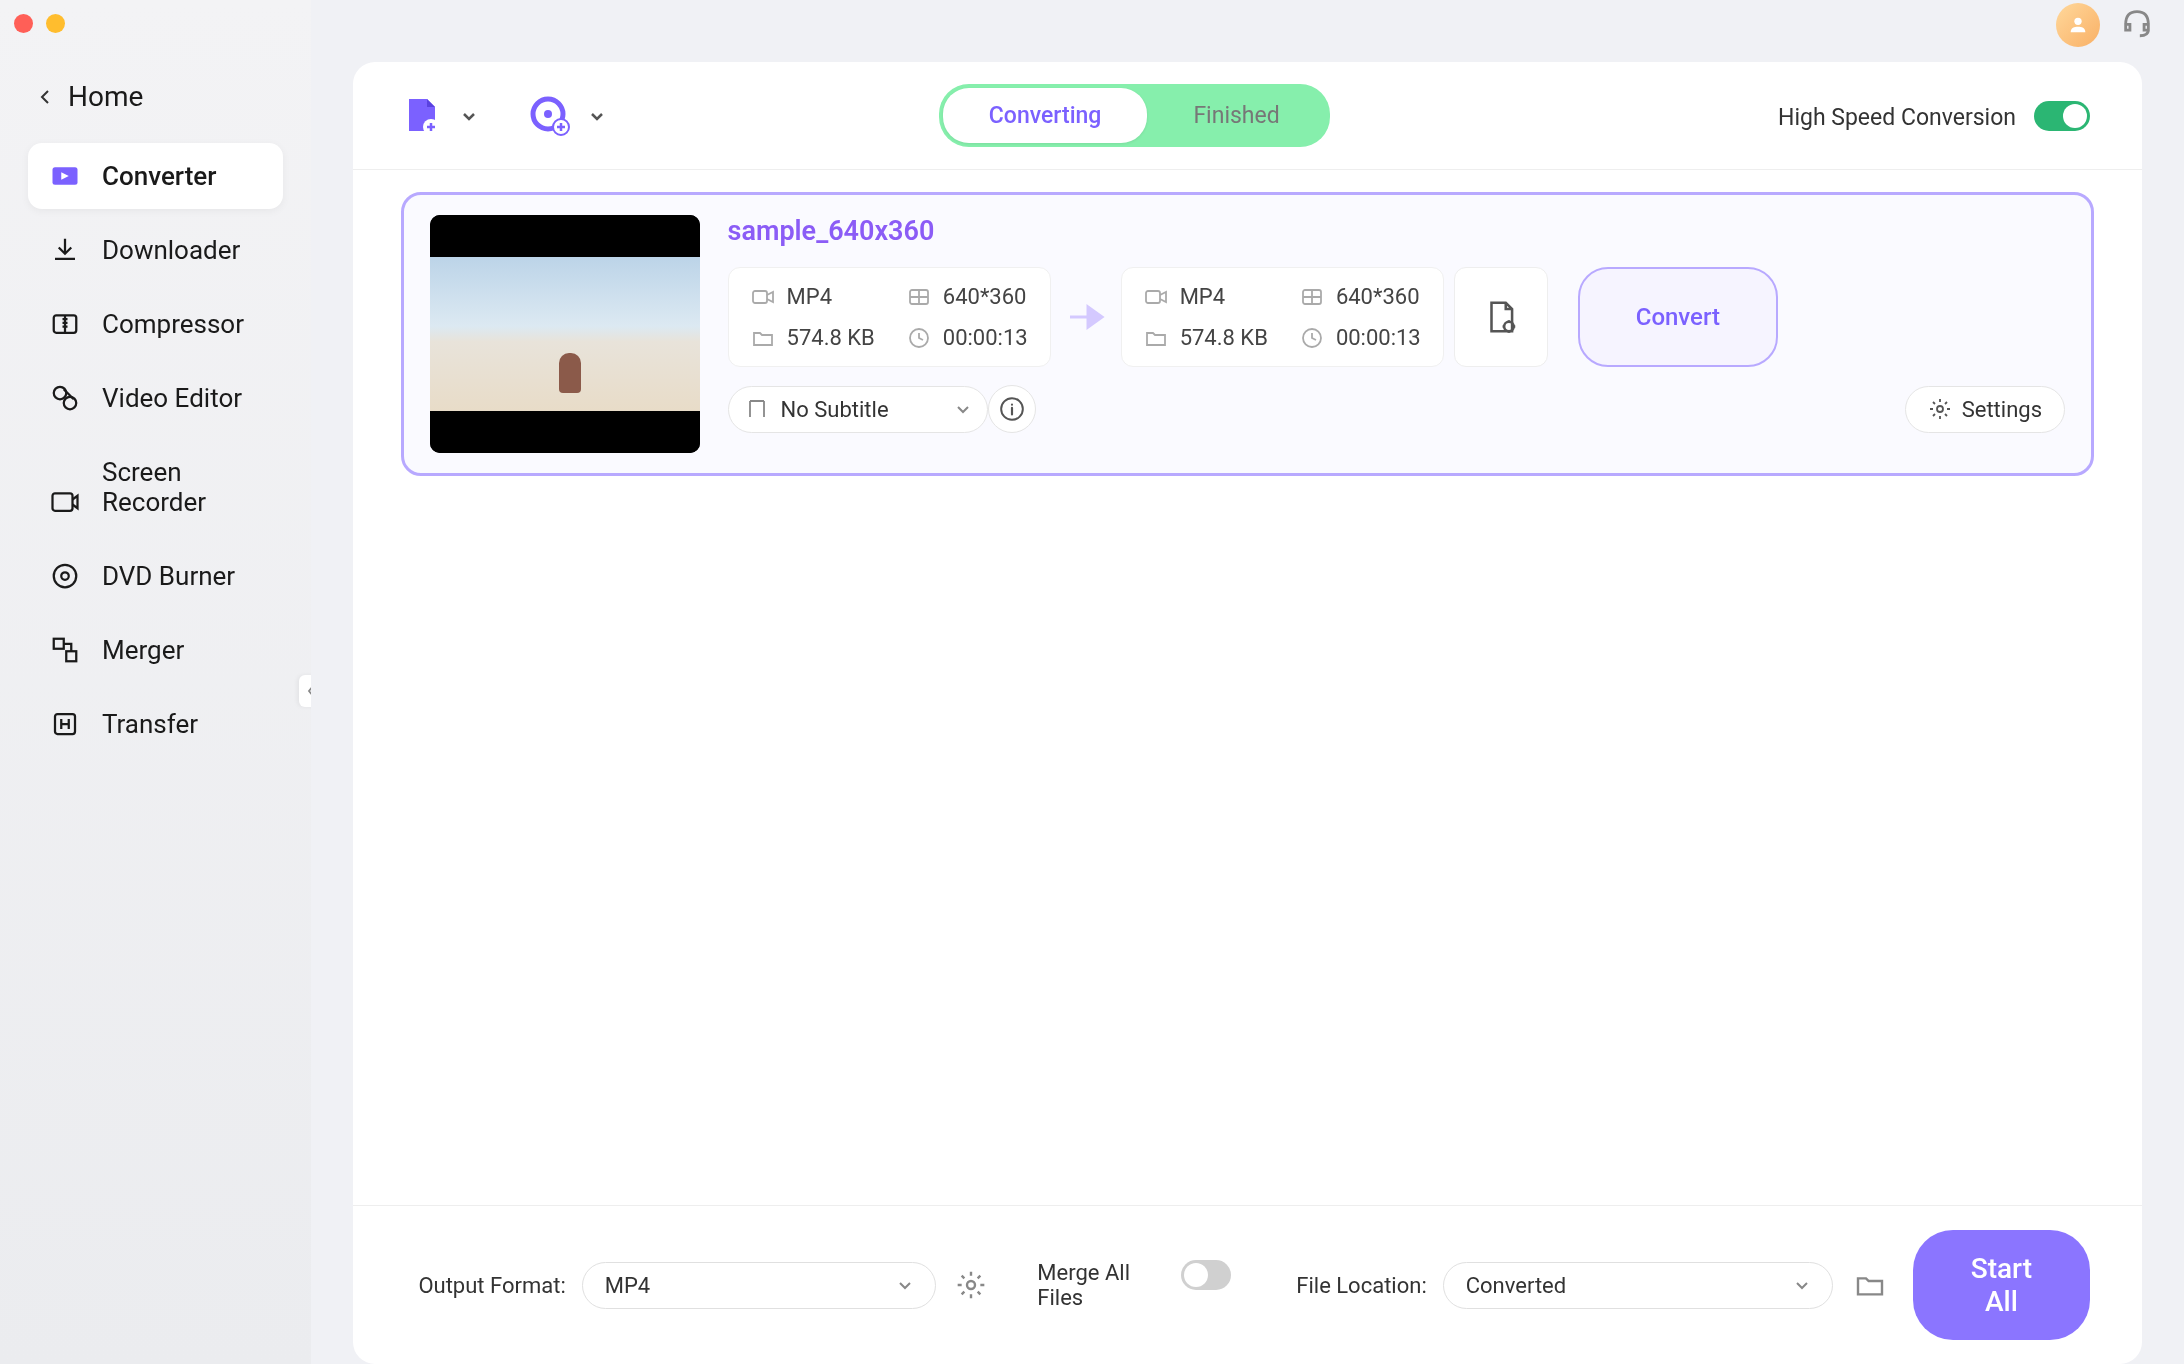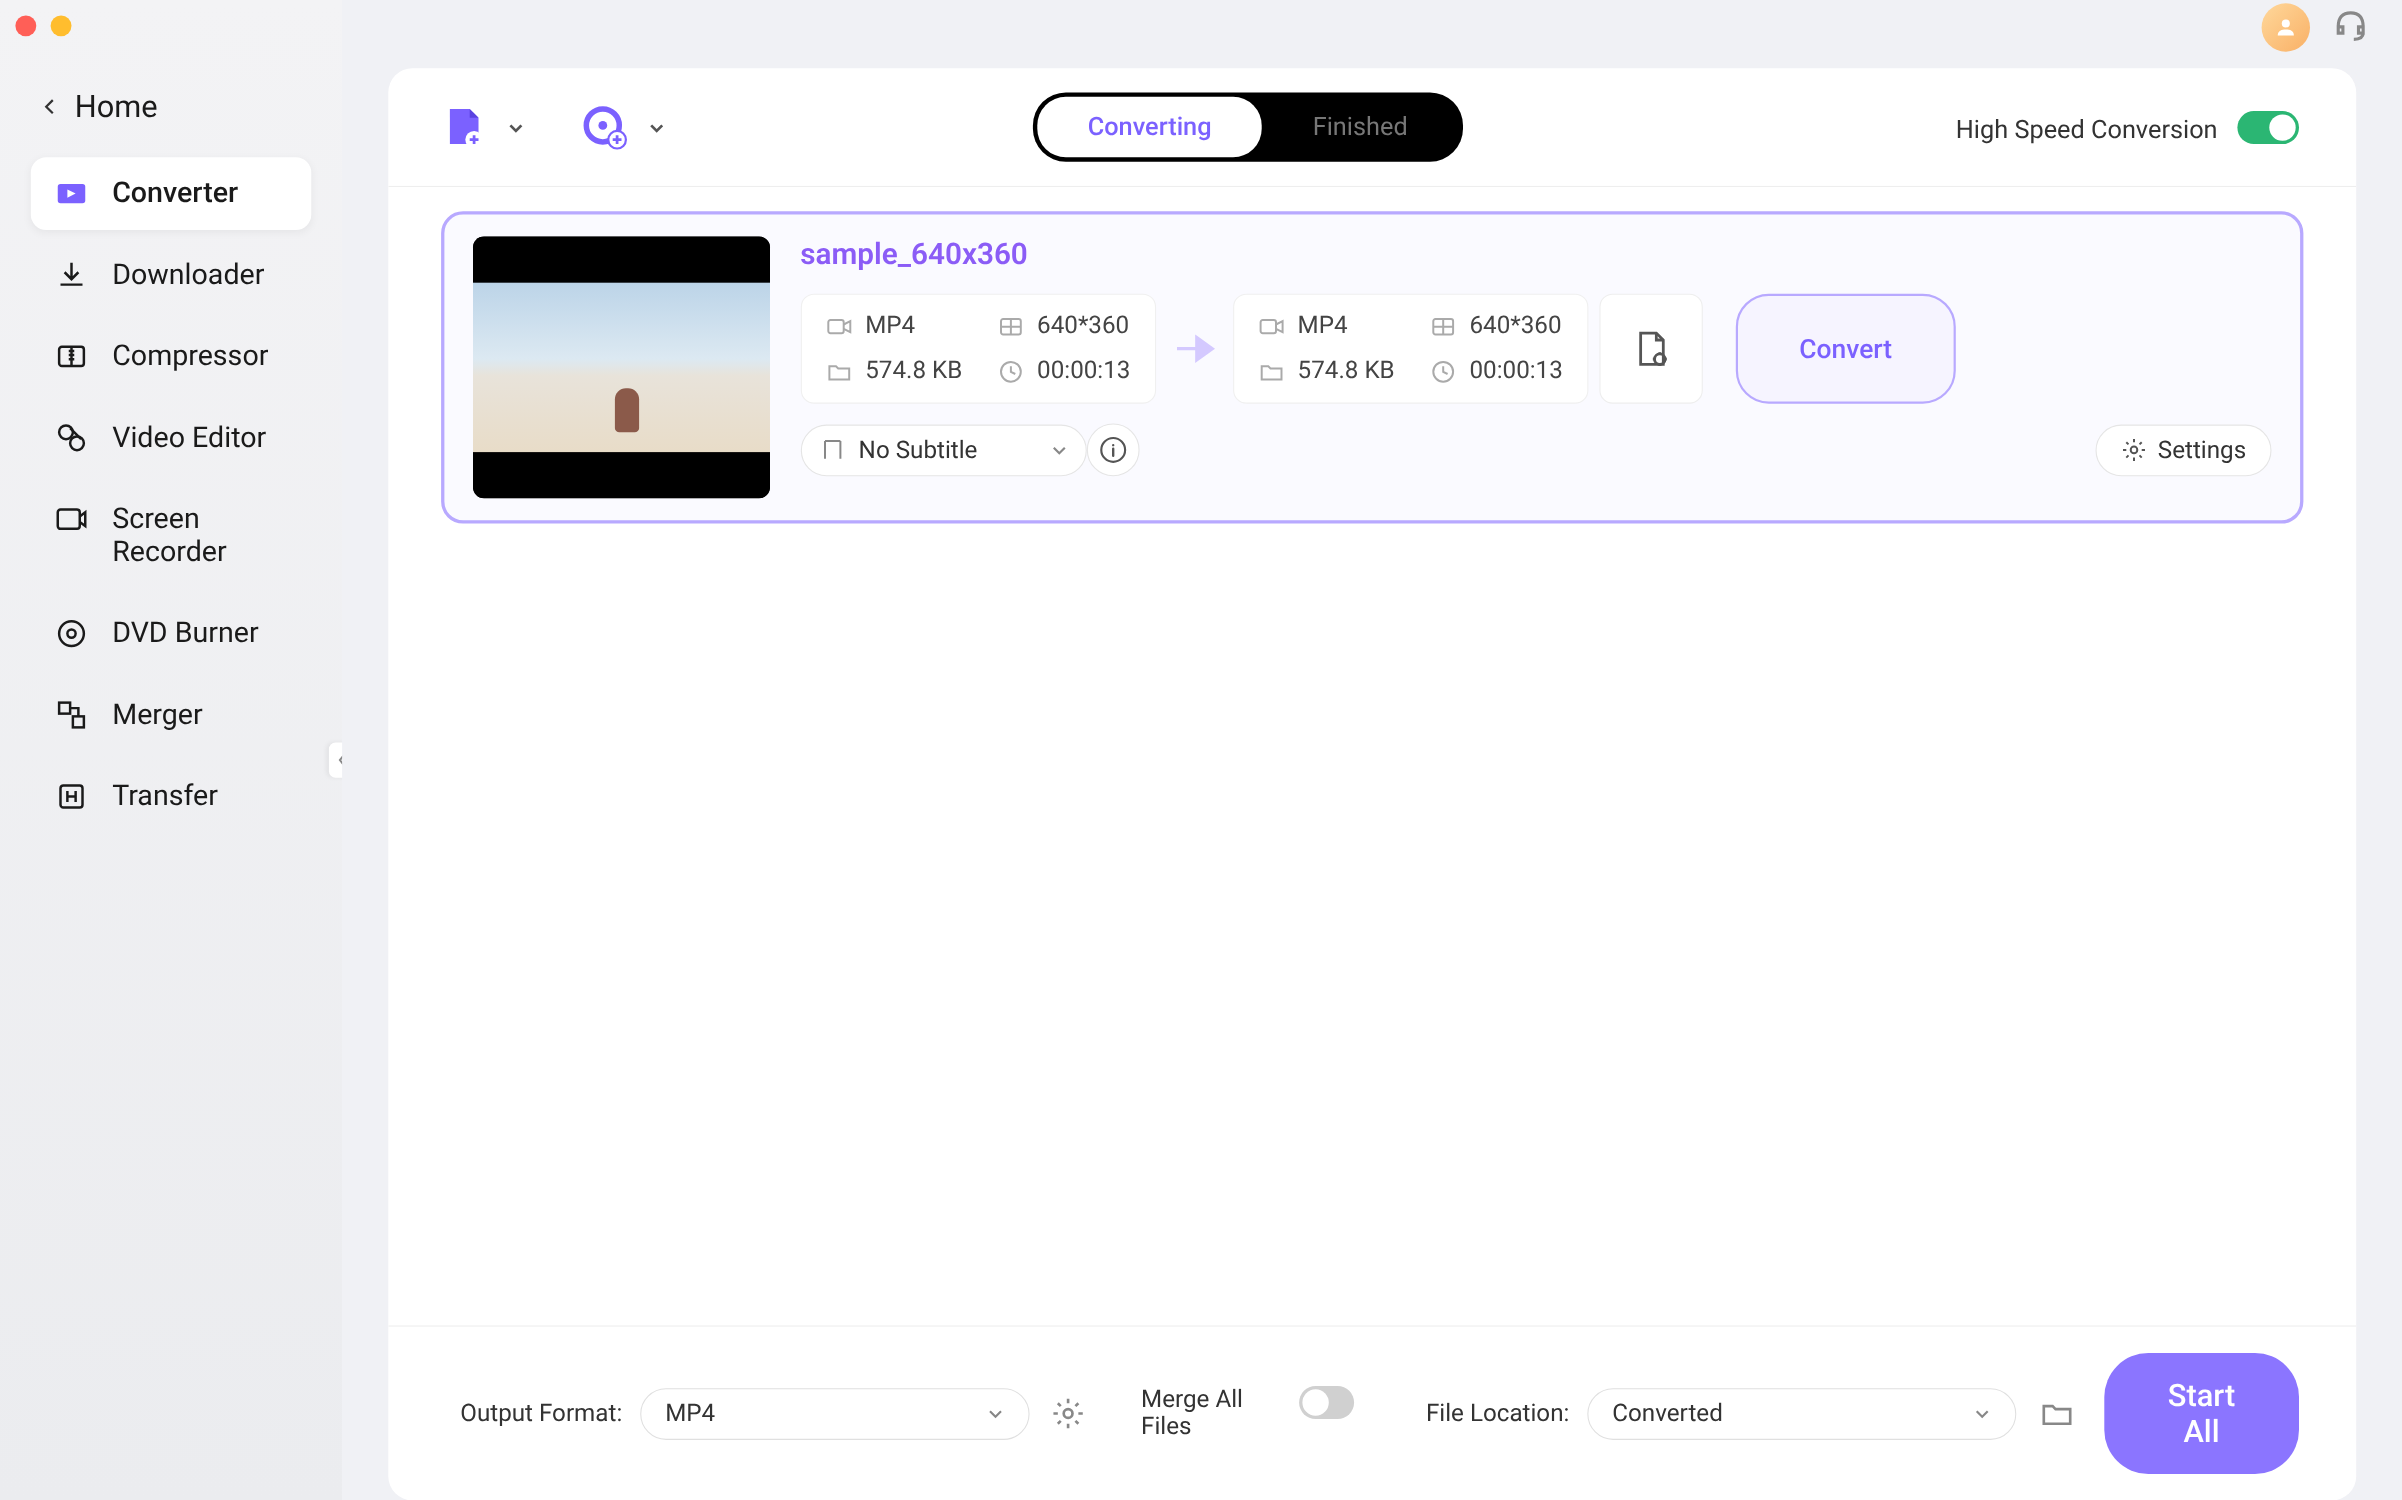--- a/index.html
+++ b/index.html
@@ -19,37 +19,37 @@
 
 .top-bar { height: 50px; display: flex; align-items: center; justify-content: flex-end; padding: 0 30px; gap: 20px; }
 .avatar { width: 44px; height: 44px; border-radius: 50%; background: linear-gradient(135deg, #ffd89b, #f9b066); display: flex; align-items: center; justify-content: center; }
 .avatar svg { width: 22px; height: 22px; fill: #fff; }
 .headset-icon svg { width: 34px; height: 34px; stroke: #888; fill: none; stroke-width: 2; }
 
 
 .home-link { display: flex; align-items: center; gap: 14px; padding: 0 38px 30px; font-size: 28px; color: #1a1a1a; cursor: pointer; }
 .home-link svg { width: 16px; height: 16px; }
 .nav-list { padding: 0 28px; display: flex; flex-direction: column; gap: 8px; }
-.nav-item { display: flex; align-items: flex-start; gap: 22px; padding: 18px 22px; border-radius: 14px; font-size: 26px; color: #1a1a1a; cursor: pointer; }
+.nav-item { display: flex; align-items: flex-end; gap: 22px; padding: 18px 22px; border-radius: 14px; font-size: 26px; color: #1a1a1a; cursor: pointer; }
 .nav-item.active { background: #fff; box-shadow: 0 2px 8px rgba(0,0,0,0.05); font-weight: 500; }
 .nav-item .icon { width: 30px; height: 30px; display: flex; align-items: center; justify-content: center; }
 .nav-item .icon svg { width: 30px; height: 30px; stroke: #1a1a1a; fill: none; stroke-width: 1.8; }
 .nav-item.active .icon svg { stroke: #7b61ff; fill: #7b61ff; }
 .collapse-handle { position: absolute; right: -12px; top: 675px; width: 24px; height: 32px; background: #fff; border-radius: 6px 0 0 6px; display: flex; align-items: center; justify-content: center; box-shadow: -2px 0 4px rgba(0,0,0,0.05); cursor: pointer; }
 
 
 .content-card { margin: 12px 42px 0 42px; background: #fff; border-radius: 22px; flex: 1; display: flex; flex-direction: column; overflow: hidden; }
 .toolbar { height: 108px; border-bottom: 1px solid #eee; display: flex; align-items: center; padding: 0 52px 0 48px; }
 .tool-btns { display: flex; align-items: center; gap: 8px; }
 .tool-icon { width: 42px; height: 42px; display: flex; align-items: center; justify-content: center; }
 .tool-icon svg { width: 42px; height: 42px; }
 .tool-chev { width: 28px; height: 28px; display: flex; align-items: center; justify-content: center; margin-left: 4px; cursor: pointer; }
 .tool-chev svg { width: 16px; height: 16px; stroke: #555; fill: none; stroke-width: 2.5; }
 
-.pill-tabs { margin-left: auto; margin-right: auto; background: #000000; border-radius: 30px; padding: 4px; display: flex; position: relative; left: -60px; }
+.pill-tabs { margin-left: auto; margin-right: auto; background: #86efac; border-radius: 30px; padding: 4px; display: flex; position: relative; left: -60px; }
 .pill-tab { padding: 14px 46px; border-radius: 26px; font-size: 23px; color: #777; cursor: pointer; }
 .pill-tab.active { background: #fff; color: #7b61ff; font-weight: 500; box-shadow: 0 1px 3px rgba(0,0,0,0.08); }
 
 .speed-toggle { display: flex; align-items: flex-end; gap: 18px; }
 .speed-toggle span { font-size: 23px; color: #333; }
 .toggle { width: 56px; height: 30px; border-radius: 30px; position: relative; cursor: pointer; }
 .toggle.on { background: #2bb673; }
 .toggle.off { background: #d0d0d0; }
 .toggle-knob { width: 24px; height: 24px; border-radius: 50%; background: #fff; position: absolute; top: 3px; }
 .toggle.on .toggle-knob { right: 3px; }

